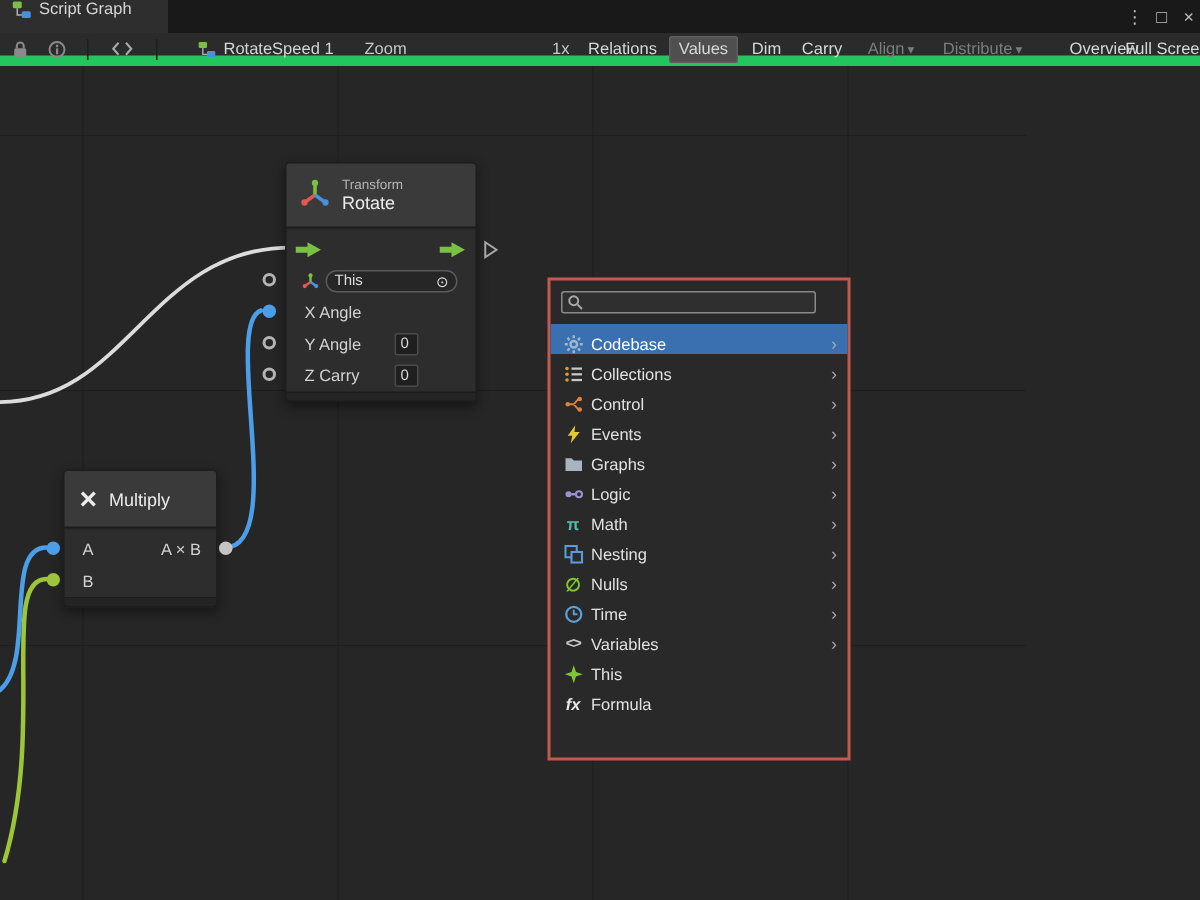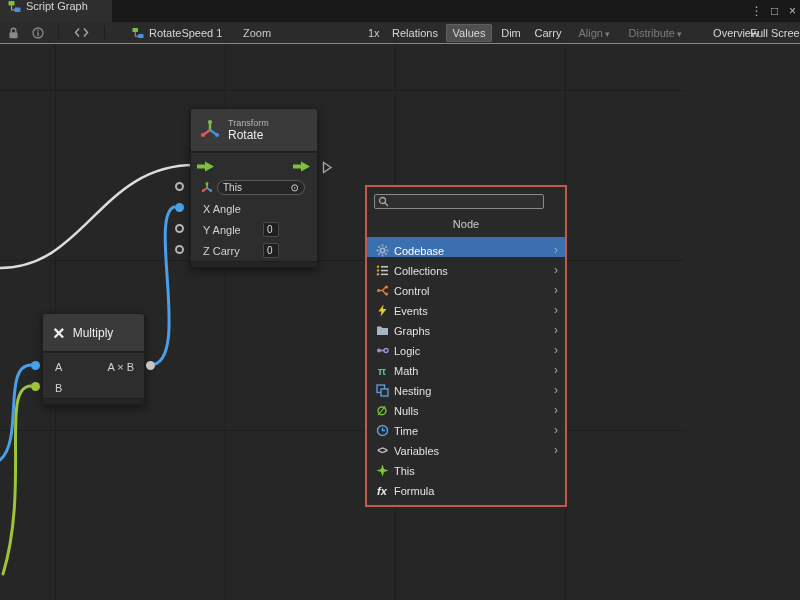--- a/index.html
+++ b/index.html
@@ -6,21 +6,21 @@
   html,body{background:#191919}
   body{font-family:"Liberation Sans",sans-serif}
   #app{position:relative;width:800px;height:600px;overflow:hidden;background:#262626}
 
   
   #tabbar{position:absolute;top:0;left:0;width:800px;height:22px;background:#191919}
   #tab{position:absolute;left:0;top:0;height:22px;width:112px;background:#2e2e2e;display:flex;align-items:flex-start;gap:5px;padding:0 8px;color:#d6d6d6;font-size:11px;white-space:nowrap}
   .winbtn{position:absolute;top:0;height:22px;width:17px;color:#bdbdbd;font-size:12px;display:flex;align-items:center;justify-content:center}
 
   
-  #toolbar{position:absolute;top:22px;left:0;width:800px;height:22px;background:#2b2b2b;border-bottom:1px solid #22c55e}
+  #toolbar{position:absolute;top:22px;left:0;width:800px;height:22px;background:#2b2b2b;border-bottom:7px solid #22c55e}
   .ticon{position:absolute;top:5px;display:flex;align-items:center;justify-content:center}
   .sep{position:absolute;top:4px;width:1px;height:14px;background:#1f1f1f}
   .tlabel{position:absolute;top:5px;font-size:11px;color:#c9c9c9;white-space:nowrap}
   #zoom-track{position:absolute;left:268px;top:32px;width:92px;height:3px;background:#5e5e5e;border-radius:2px}
   #zoom-knob{position:absolute;left:346px;top:27px;width:11px;height:11px;border-radius:50%;background:#bdbdbd;border:1px solid #7d7d7d}
   .tbtn{position:absolute;top:2px;height:18px;line-height:18px;font-size:11px;color:#d8d8d8;text-align:center;white-space:nowrap;overflow:hidden}
   .tbtn.active{background:#4f4f4f;border-radius:2px;box-shadow:inset 0 0 0 1px #5f5f5f}
   .tbtn.disabled{color:#7d7d7d}
   .tbtn .dd{font-size:9px;margin-left:2px}
 
@@ -244,21 +244,20 @@
     <div id="finder">
       <div id="finder-search">
         <span style="display:flex">
           <svg width="11" height="11" viewBox="0 0 11 11">
               <circle cx="4.5" cy="4.5" r="3" fill="none" stroke="#a8a8a8" stroke-width="1.3"></circle>
               <line x1="7" y1="7" x2="10" y2="10" stroke="#a8a8a8" stroke-width="1.3"></line>
             </svg>
         </span>
         <input type="text" value="" style="">
       </div>
-      <div id="finder-header">Node</div>
       <div id="finder-list">
 
         <div class="fitem selected">
           <span class="fi">
               <svg width="13" height="13" viewBox="0 0 13 13">
                 <circle cx="6.5" cy="6.5" r="2.2" fill="none" stroke="#9db8cc" stroke-width="1.6"></circle>
                 <g stroke="#9db8cc" stroke-width="1.6">
                   <line x1="6.5" y1="0.5" x2="6.5" y2="2.5"></line>
                   <line x1="6.5" y1="10.5" x2="6.5" y2="12.5"></line>
                   <line x1="0.5" y1="6.5" x2="2.5" y2="6.5"></line>

